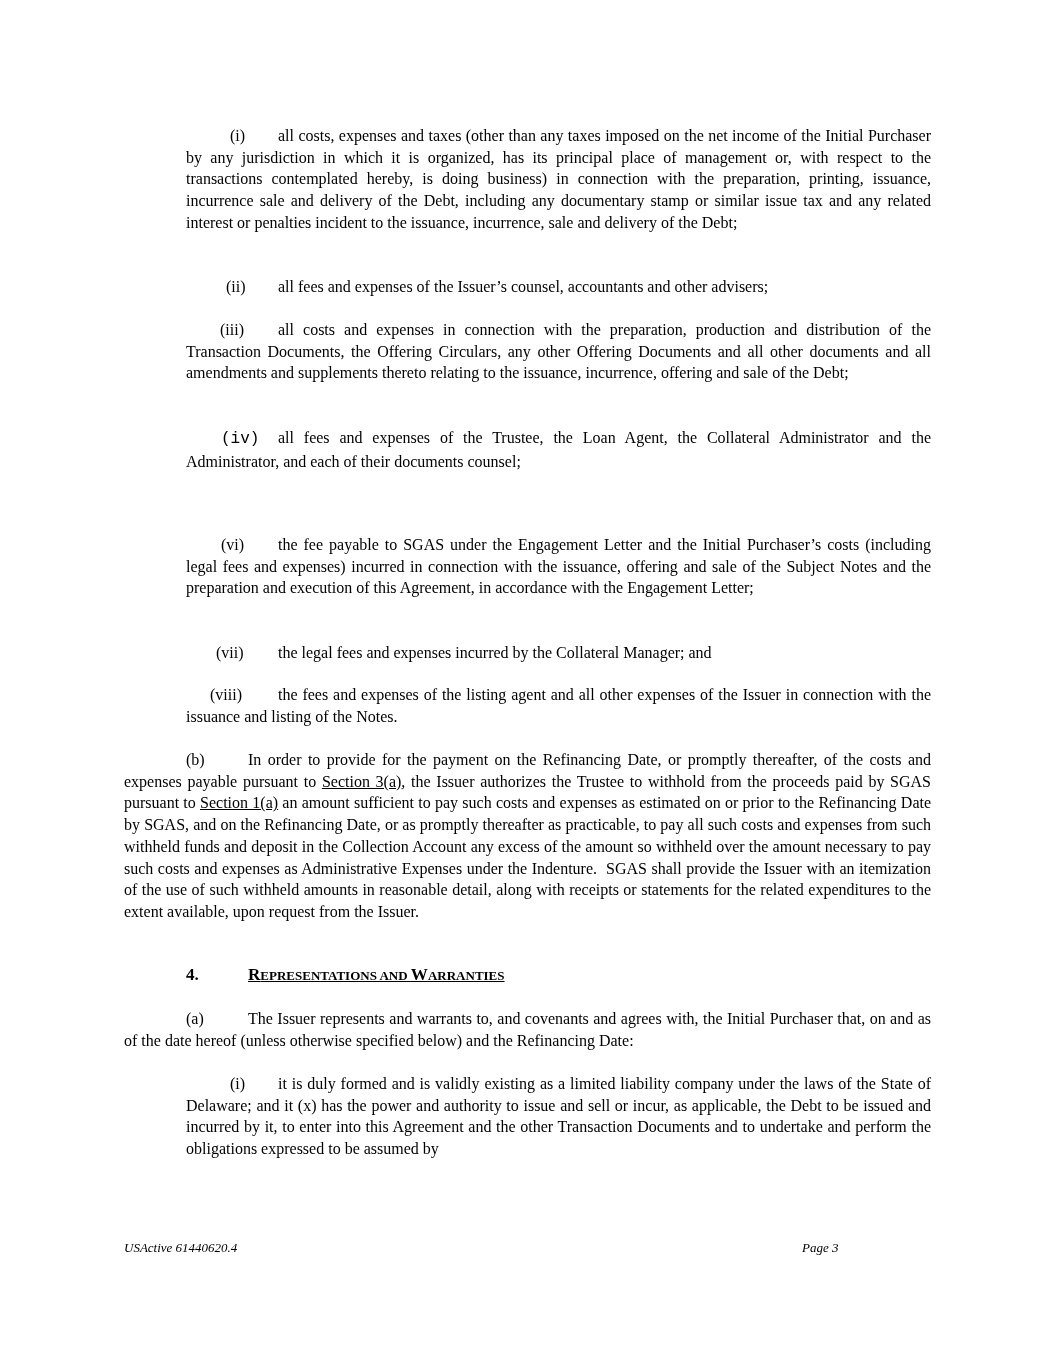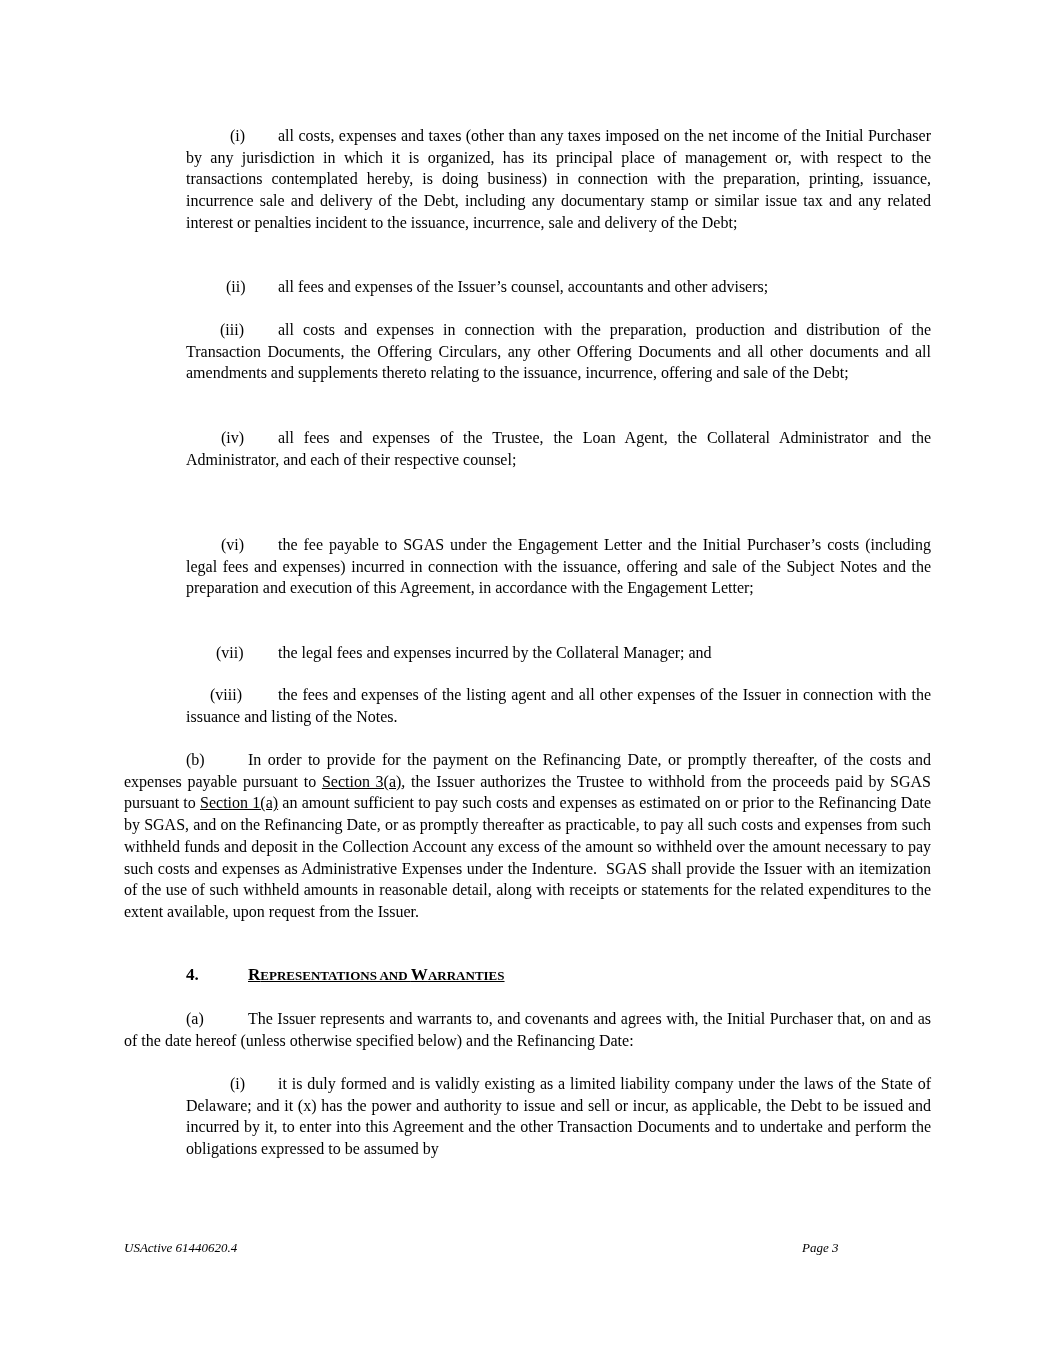--- a/index.html
+++ b/index.html
@@ -22,21 +22,21 @@
 <body>
 
 <div class="page">
 
   <p class="p sub" style="top:125px;"><span class="num" style="padding-left:44px;width:48px;">(i)</span><span>all costs, expenses and taxes (other than any taxes imposed on the net income of the Initial Purchaser by any jurisdiction in which it is organized, has its principal place of management or, with respect to the transactions contemplated hereby, is doing business) in connection with the preparation, printing, issuance, incurrence sale and delivery of the Debt, including any documentary stamp or similar issue tax and any related interest or penalties incident to the issuance, incurrence, sale and delivery of the Debt;</span></p>
 
   <p class="p sub" style="top:276px;"><span class="num" style="padding-left:40px;width:52px;">(ii)</span><span>all fees and expenses of the Issuer’s counsel, accountants and other advisers;</span></p>
 
   <p class="p sub" style="top:319px;"><span class="num" style="padding-left:34px;width:58px;">(iii)</span><span>all costs and expenses in connection with the preparation, production and distribution of the Transaction Documents, the Offering Circulars, any other Offering Documents and all other documents and all amendments and supplements thereto relating to the issuance, incurrence, offering and sale of the Debt;</span></p>
 
-  <p class="p sub" style="top:427px;"><span class="num" style="padding-left:35px;width:57px;">(iv)</span><span>all fees and expenses of the Trustee, the Loan Agent, the Collateral Administrator and the Administrator, and each of their respective counsel;</span></p>
+  <p class="p sub" style="top:427px;"><span class="num" style="padding-left:35px;width:57px;font-family:Liberation Mono, monospace;">(iv)</span><span>all fees and expenses of the Trustee, the Loan Agent, the Collateral Administrator and the Administrator, and each of their documents counsel;</span></p>
 
 
   <p class="p sub" style="top:534px;"><span class="num" style="padding-left:35px;width:57px;">(vi)</span><span>the fee payable to SGAS under the Engagement Letter and the Initial Purchaser’s costs (including legal fees and expenses) incurred in connection with the issuance, offering and sale of the Subject Notes and the preparation and execution of this Agreement, in accordance with the Engagement Letter;</span></p>
 
   <p class="p sub" style="top:684px;"><span class="num" style="padding-left:24px;width:68px;">(viii)</span><span>the fees and expenses of the listing agent and all other expenses of the Issuer in connection with the issuance and listing of the Notes.</span></p>
 
   <p class="p sub" style="top:642px;"><span class="num" style="padding-left:30px;width:62px;">(vii)</span><span>the legal fees and expenses incurred by the Collateral Manager; and</span></p>
 
   <p class="p full" style="top:749px;"><span class="num" style="padding-left:62px;width:62px;">(b)</span><span>In order to provide for the payment on the Refinancing Date, or promptly thereafter, of the costs and expenses payable pursuant to </span><span class="u">Section 3(a)</span><span>, the Issuer authorizes the Trustee to withhold from the proceeds paid by SGAS pursuant to </span><span class="u">Section 1(a)</span><span style="white-space:pre-wrap;"> an amount sufficient to pay such costs and expenses as estimated on or prior to the Refinancing Date by SGAS, and on the Refinancing Date, or as promptly thereafter as practicable, to pay all such costs and expenses from such withheld funds and deposit in the Collection Account any excess of the amount so withheld over the amount necessary to pay such costs and expenses as Administrative Expenses under the Indenture.  SGAS shall provide the Issuer with an itemization of the use of such withheld amounts in reasonable detail, along with receipts or statements for the related expenditures to the extent available, upon request from the Issuer.</span></p>
 

